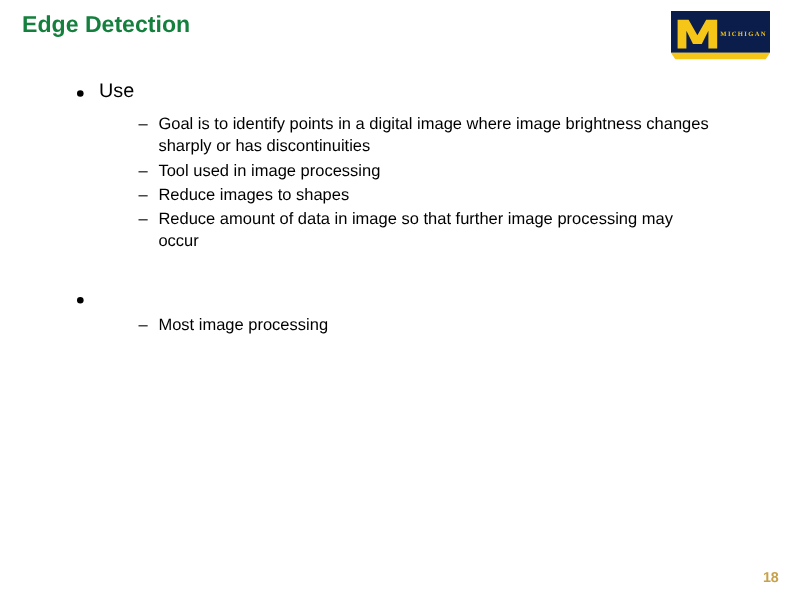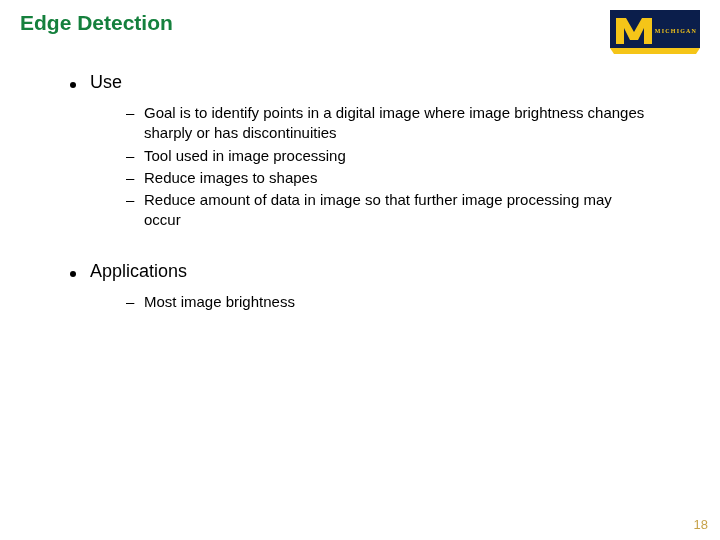--- a/index.html
+++ b/index.html
@@ -70,21 +70,21 @@
     position: absolute;
     left: 0;
     top: 0;
   }
   .page-number {
     position: absolute;
     right: 12px;
     bottom: 8px;
     color: #c7a24a;
     font-size: 13px;
-    font-weight: 400;
+    font-weight: 700;
   }
 </style>
 </head>
 <body>
 
 <div class="header">
   <div class="title">
     <span>Edge Detection</span><br>
   </div>
   <div class="logo">
@@ -109,22 +109,21 @@
       <li>Goal is to identify points in a digital image where image brightness changes sharply or has discontinuities</li>
       <li>Tool used in image processing</li>
       <li>Reduce images to shapes</li>
       <li>Reduce amount of data in image so that further image processing may occur</li>
     </ul>
   </div>
 
   <div class="section">
     <div class="section-heading">
       <span class="dot"></span>
-      <span>Applications</span>
     </div>
     <ul class="sublist">
-      <li>Most image brightness</li>
+      <li>Most image processing</li>
     </ul>
   </div>
 
 </div>
 
 <div class="page-number">18</div>
 
 </body></html>

